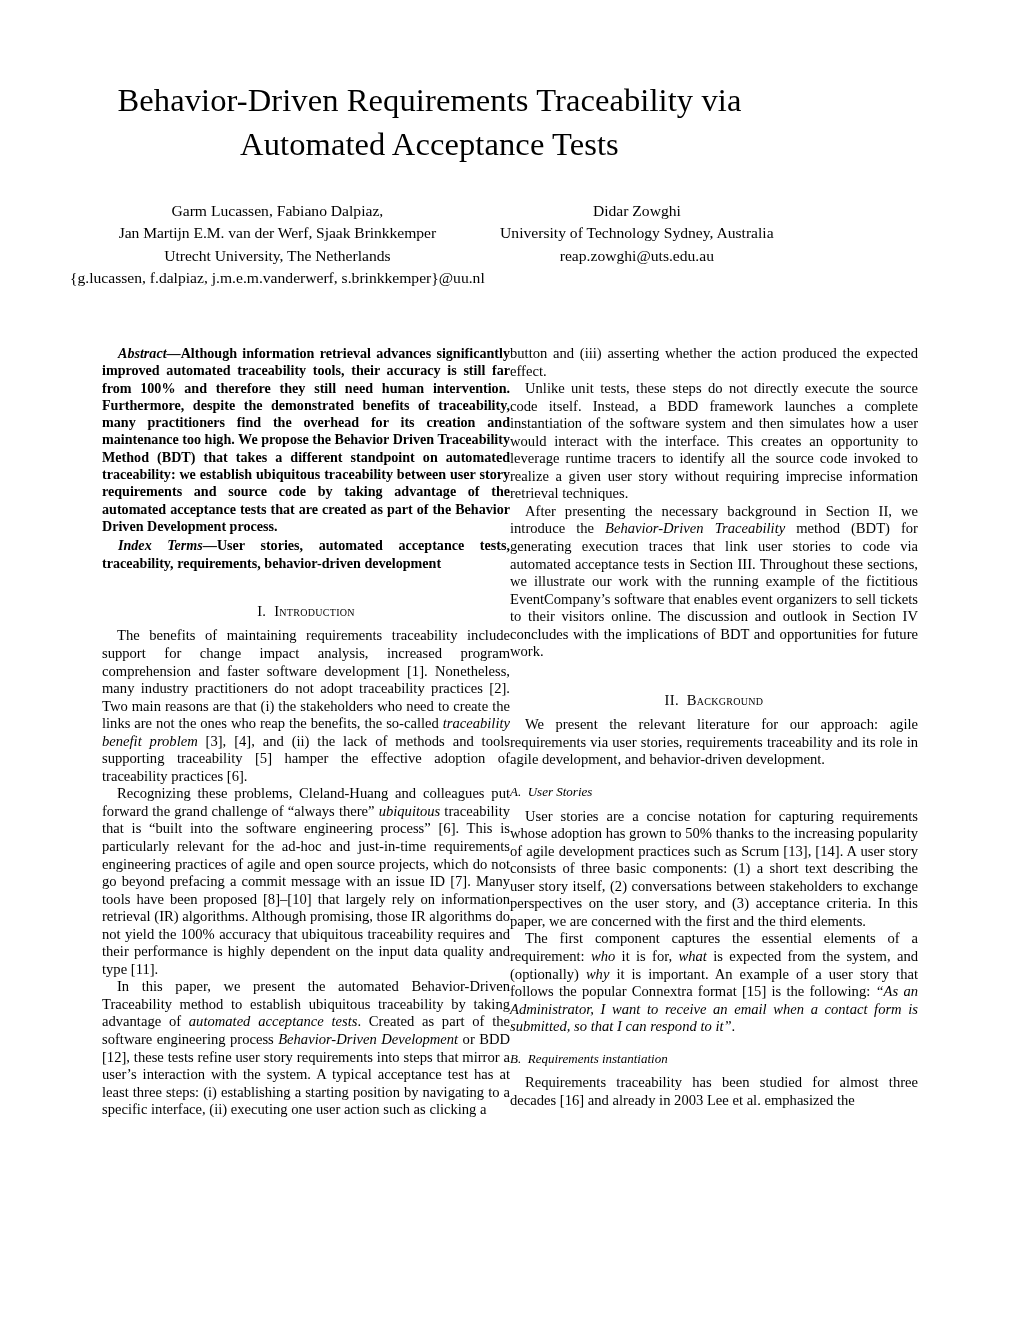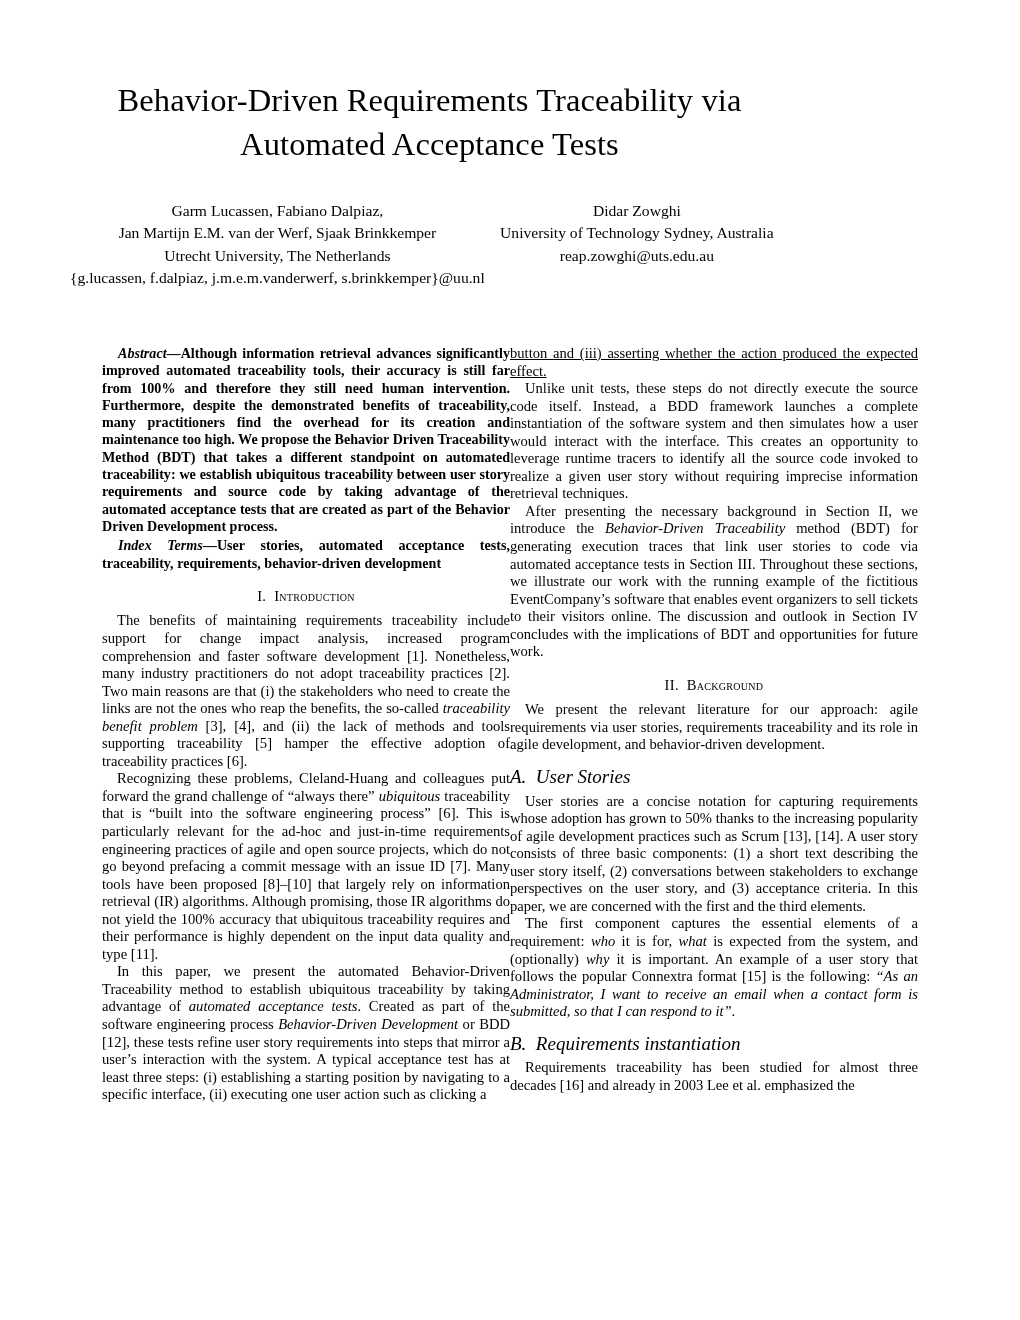--- a/index.html
+++ b/index.html
@@ -73,21 +73,21 @@
     font-size: 14.6px;
     line-height: 17.55px;
     text-align: justify;
     text-justify: inter-word;
     hyphens: manual;
   }
   p {
     margin: 0;
     text-indent: 15px;
   }
-  p.noindent { text-indent: 0; text-decoration: underline; }
+  p.noindent { text-indent: 0; }
   .abstract {
     font-weight: bold;
     text-align: justify;
     font-size: 14.1px;
     line-height: 17.3px;
     text-indent: 16px;
   }
   .abstract .lead {
     font-style: italic;
     font-weight: bold;
@@ -101,29 +101,29 @@
     margin-top: 2px;
   }
   .indexterms .lead {
     font-style: italic;
     font-weight: bold;
   }
   h2.section-head {
     font-size: 14.6px;
     font-weight: normal;
     text-align: center;
-    margin: 16px 0 7px 0;
+    margin: 31px 0 7px 0;
     font-variant: small-caps;
     letter-spacing: 0.3px;
   }
   h2.section-head .numeral {
     font-variant: normal;
   }
   h3.subsection-head {
-    font-size: 19px;
+    font-size: 13px;
     font-weight: normal;
     font-style: italic;
     text-align: left;
     margin: 14px 0 7px 0;
   }
   i, em { font-style: italic; }
 </style>
 </head>
 <body>
 

